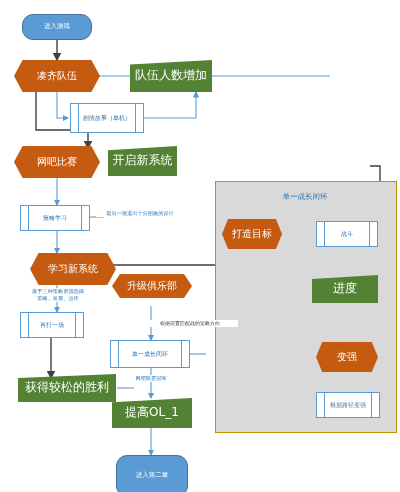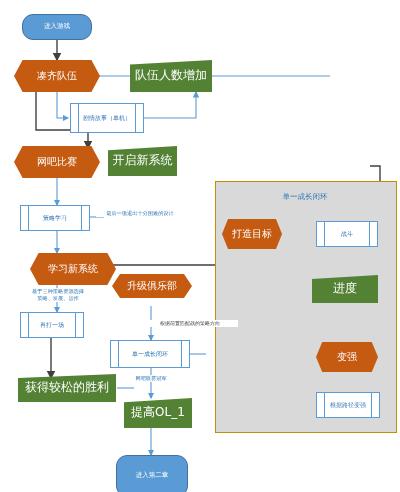--- a/index.html
+++ b/index.html
@@ -141,21 +141,21 @@
 </div>
 
 <div class="node proc" style="left:110px;top:340px;width:80px;height:28px;">
   <div class="bar bl"></div>
   <div class="bar br"></div>
   <span>单一成长闭环</span>
 </div>
 
 <div class="note" style="left:118px;top:375px;width:66px;">网吧联赛冠军</div>
 
-<div class="node trap" style="left:112px;top:398px;width:68px;height:30px;margin-left:12px;">
+<div class="node trap" style="left:112px;top:398px;width:80px;height:30px;">
   <span>提高OL_1</span>
 </div>
 
 <div class="node term" style="left:116px;top:455px;width:72px;height:42px;">
   <span>进入第二章</span>
 </div>
 
 <div class="group" style="left:215px;top:181px;width:180px;height:250px;"></div>
 
 <div class="grouptitle" style="left:215px;top:192px;width:180px;">单一成长闭环</div>

